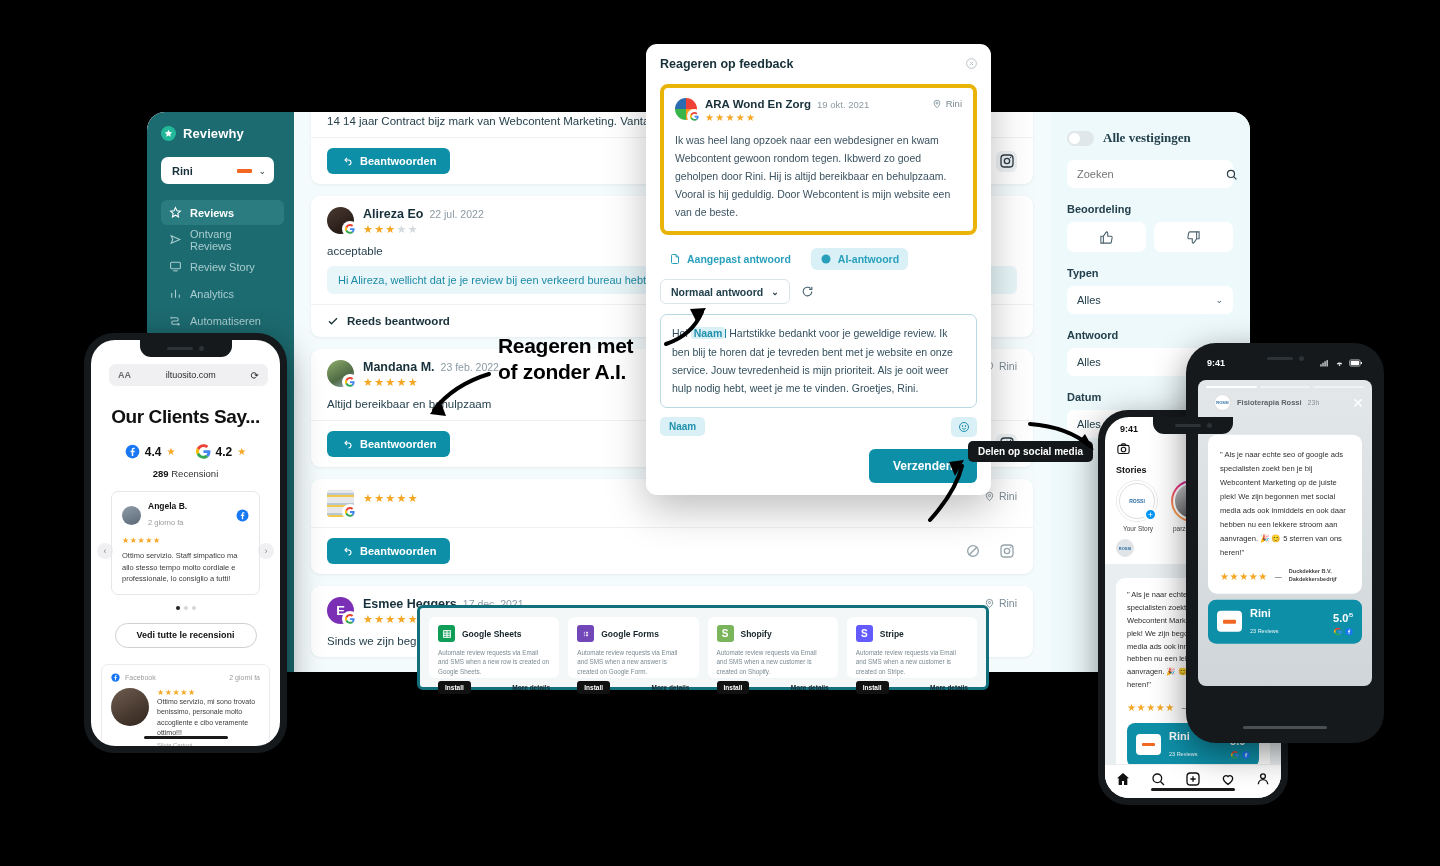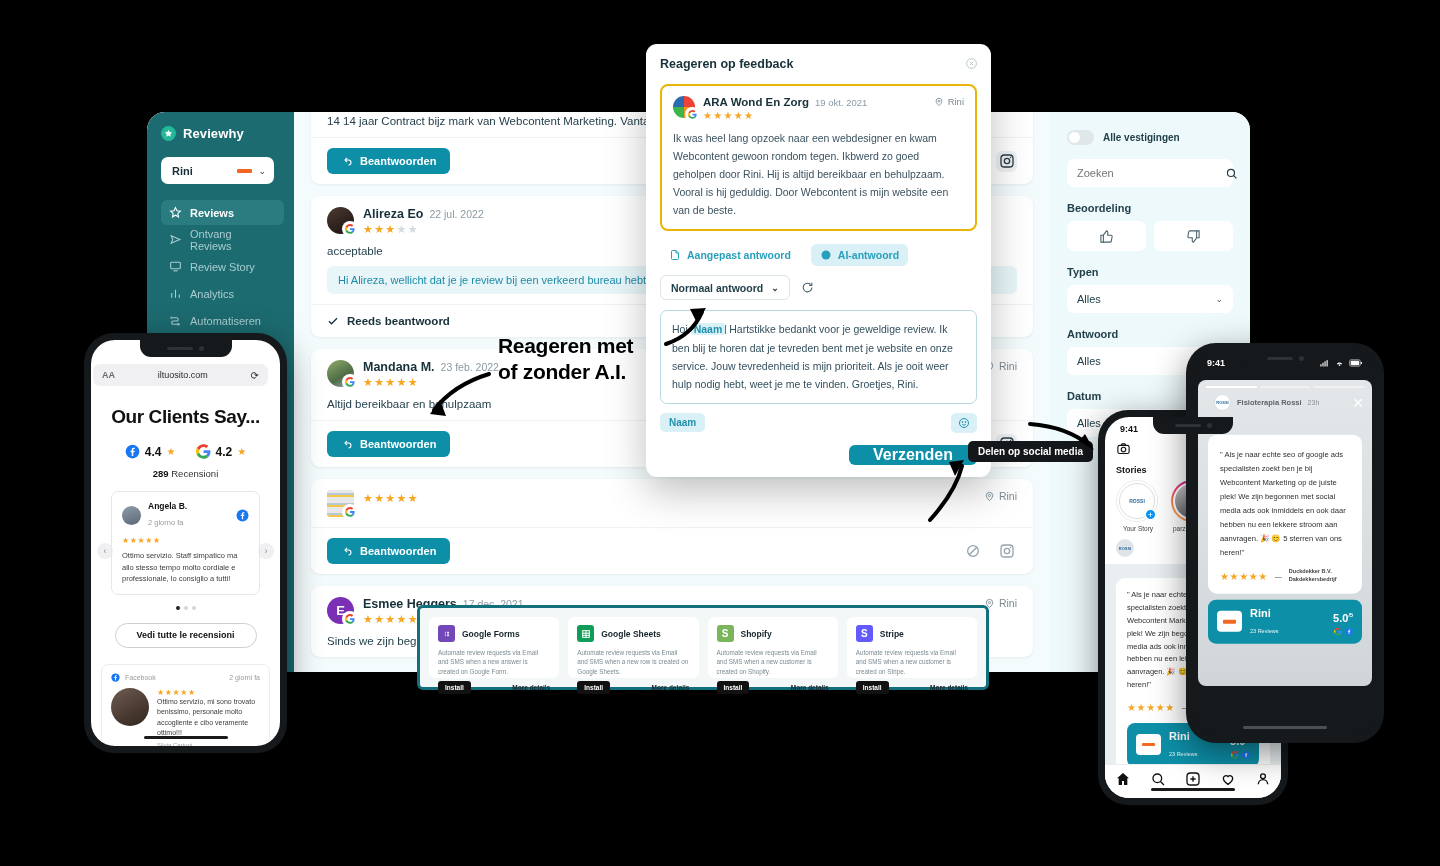--- a/index.html
+++ b/index.html
@@ -115,21 +115,21 @@
   }
   .toggle-row { display: flex; align-items: center; gap: 9px; margin-bottom: 14px; }
   .toggle {
     width: 27px; height: 15px; border-radius: 9px; background: #dfe7ea;
     position: relative; flex: 0 0 27px;
   }
   .toggle::after {
     content: ''; position: absolute; left: 2px; top: 2px;
     width: 11px; height: 11px; border-radius: 50%; background: #fff;
   }
-  .toggle-lbl { font-size: 10px; color: #23414c; font-weight: 600; }
+  .toggle-lbl { font-size: 13px; color: #23414c; font-weight: 600; font-family: Liberation Serif, serif; }
   .search-box {
     background: #fff; border-radius: 7px; height: 28px; display: flex;
     align-items: center; padding: 0 10px; gap: 6px; margin-bottom: 15px;
   }
   .search-box input {
     border: none; outline: none; flex: 1; font-size: 11px; color: #9aa9b1;
     font-family: "Liberation Sans", sans-serif; background: transparent;
   }
   .search-box svg { width: 13px; height: 13px; color: #2b3b44; }
   .f-label { font-size: 11px; color: #23414c; font-weight: bold; margin-bottom: 7px; }
@@ -153,21 +153,21 @@
     box-shadow: 0 14px 40px rgba(0,0,0,.26);
     padding: 13px 14px 12px 14px;
   }
   .modal-title { font-size: 12.5px; font-weight: bold; color: #17303a; }
   .modal-close {
     position: absolute; right: 13px; top: 13px; width: 13px; height: 13px;
     color: #b7c2c8;
   }
   .modal-close svg { width: 13px; height: 13px; }
   .modal-rev {
-    border: 2px solid #eab308; border-radius: 8px; padding: 10px 11px;
+    border: 4px solid #eab308; border-radius: 8px; padding: 10px 11px;
     margin-top: 13px;
   }
   .mr-head { display: flex; align-items: flex-start; gap: 8px; }
   .mr-name { font-size: 11.5px; font-weight: bold; color: #17303a; }
   .mr-date { font-size: 9.5px; color: #8b9aa3; }
   .mr-text { font-size: 10.5px; color: #3b5260; line-height: 1.72; margin-top: 8px; }
   .tabs-row { display: flex; align-items: center; gap: 11px; margin-top: 13px; }
   .mtab {
     display: flex; align-items: center; gap: 6px; font-size: 10.5px;
     color: #29a0bb; padding: 5px 9px; border-radius: 6px; font-weight: 600;
@@ -197,21 +197,21 @@
     padding: 4px 9px; border-radius: 5px;
   }
   .emoji-btn {
     margin-left: auto; background: #d9f0f6; border-radius: 5px;
     width: 26px; height: 20px; display: flex; align-items: center; justify-content: center;
     color: #2291ad;
   }
   .emoji-btn svg { width: 12px; height: 12px; }
   .btn-send {
     background: #0e8fa8; color: #fff; border: none; border-radius: 6px;
-    height: 20px; padding: 0 24px; font-size: 16px; font-weight: bold;
+    height: 34px; padding: 0 24px; font-size: 12px; font-weight: bold;
     display: block; margin-left: auto; margin-top: 12px;
     font-family: "Liberation Sans", sans-serif; cursor: pointer;
   }
 
   
   .tooltip {
     position: absolute; left: 968px; top: 441px;
     background: #14181b; color: #fff; font-size: 10px; font-weight: bold;
     padding: 5px 10px; border-radius: 5px; white-space: nowrap;
   }
@@ -256,21 +256,21 @@
     width: 92px; height: 17px; background: #15191c;
     border-radius: 0 0 11px 11px; display: flex; align-items: center;
     justify-content: center; gap: 6px; z-index: 5;
   }
   .notch .sp { width: 26px; height: 3px; background: #2d3237; border-radius: 2px; }
   .notch .cam { width: 5px; height: 5px; background: #2d3237; border-radius: 50%; }
 
   
   #phone-left { left: 84px; top: 333px; width: 203px; height: 420px; }
   .url-bar {
-    margin: 24px 12px 0 2px; background: #f0f0f2; border-radius: 7px;
+    margin: 24px 12px 0 18px; background: #f0f0f2; border-radius: 7px;
     height: 22px; display: flex; align-items: center; padding: 0 9px;
   }
   .url-aa { font-size: 9px; color: #6b6b6e; font-weight: bold; }
   .url-txt { flex: 1; text-align: center; font-size: 9px; color: #2b2b2e; }
   .url-rl { font-size: 10px; color: #2b2b2e; }
   .wg-title { text-align: center; font-size: 19px; font-weight: bold; color: #111; margin-top: 20px; letter-spacing: -.4px;}
   .wg-scores { display: flex; justify-content: center; gap: 20px; margin-top: 16px; align-items: center;}
   .wg-score { display: flex; align-items: center; gap: 5px; }
   .wg-score .v { font-size: 12px; font-weight: bold; color: #111; }
   .wg-score .st { font-size: 10px; color: #f5a623; }
@@ -902,44 +902,44 @@
   </svg>
 
   <div class="anno" id="anno1">
     <div>Reageren met</div>
     <div>of zonder A.I.</div>
   </div>
 
   <div class="integrations">
     <div class="int-card">
       <div class="int-head">
-        <span class="int-ico" style="background:#7248b9;display:flex;align-items:center;justify-content:center;">
-          <svg viewBox="0 0 24 24" fill="none" stroke="#fff" stroke-width="2.4" style="width:10px;height:10px">
-              <path d="M7 8h2M7 12h2M7 16h2M12 8h5M12 12h5M12 16h5"></path>
-            </svg>
-        </span>
-        <span class="int-name">Google Forms</span>
-      </div>
-      <div class="int-desc">Automate review requests via Email and SMS when a new answer is created on Google Form.</div>
-      <div class="int-foot">
-        <span class="int-install">Install</span>
-        <span class="int-more">More details</span>
-      </div>
-    </div>
-    <div class="int-card">
-      <div class="int-head">
         <span class="int-ico" style="background:#0f9d58;display:flex;align-items:center;justify-content:center;">
           <svg viewBox="0 0 24 24" fill="none" stroke="#fff" stroke-width="2.4" style="width:10px;height:10px">
               <rect x="4" y="4" width="16" height="16"></rect>
               <path d="M4 10h16M4 15h16M12 4v16"></path>
             </svg>
         </span>
         <span class="int-name">Google Sheets</span>
       </div>
       <div class="int-desc">Automate review requests via Email and SMS when a new row is created on Google Sheets.</div>
+      <div class="int-foot">
+        <span class="int-install">Install</span>
+        <span class="int-more">More details</span>
+      </div>
+    </div>
+    <div class="int-card">
+      <div class="int-head">
+        <span class="int-ico" style="background:#7248b9;display:flex;align-items:center;justify-content:center;">
+          <svg viewBox="0 0 24 24" fill="none" stroke="#fff" stroke-width="2.4" style="width:10px;height:10px">
+              <path d="M7 8h2M7 12h2M7 16h2M12 8h5M12 12h5M12 16h5"></path>
+            </svg>
+        </span>
+        <span class="int-name">Google Forms</span>
+      </div>
+      <div class="int-desc">Automate review requests via Email and SMS when a new answer is created on Google Form.</div>
       <div class="int-foot">
         <span class="int-install">Install</span>
         <span class="int-more">More details</span>
       </div>
     </div>
     <div class="int-card">
       <div class="int-head">
         <span class="int-ico" style="background:#7ab55c;display:flex;align-items:center;justify-content:center;color:#fff;font-weight:bold;font-size:10px;">S</span>
         <span class="int-name">Shopify</span>
       </div>

